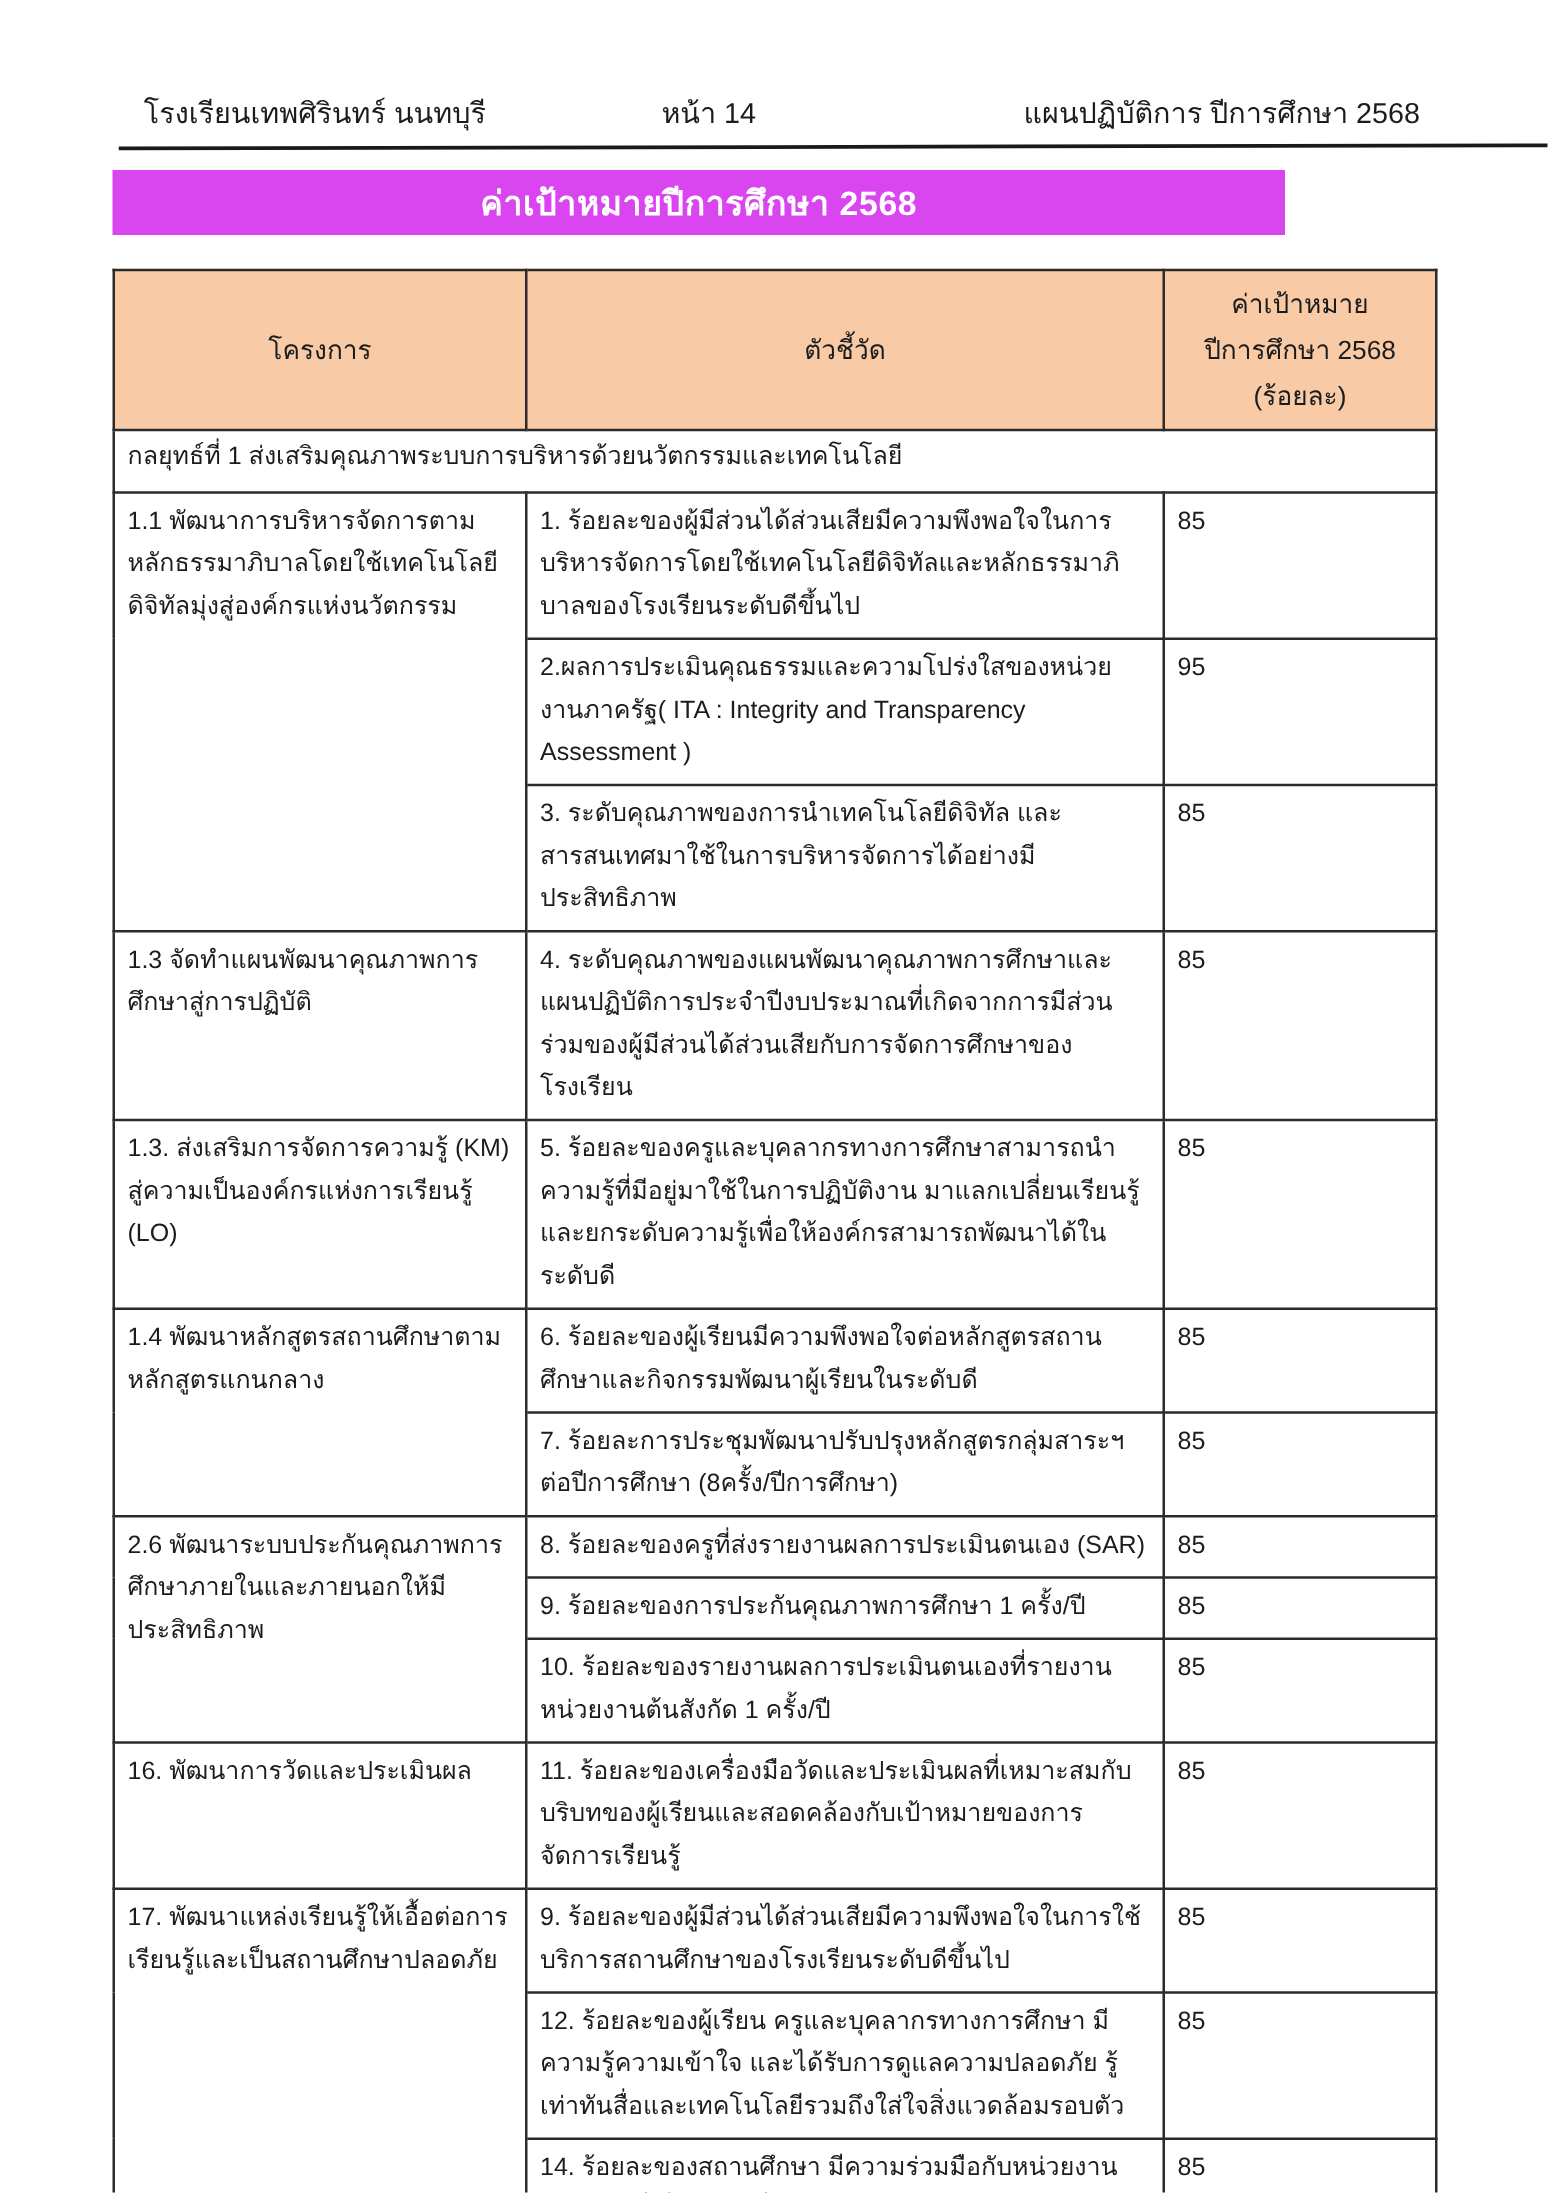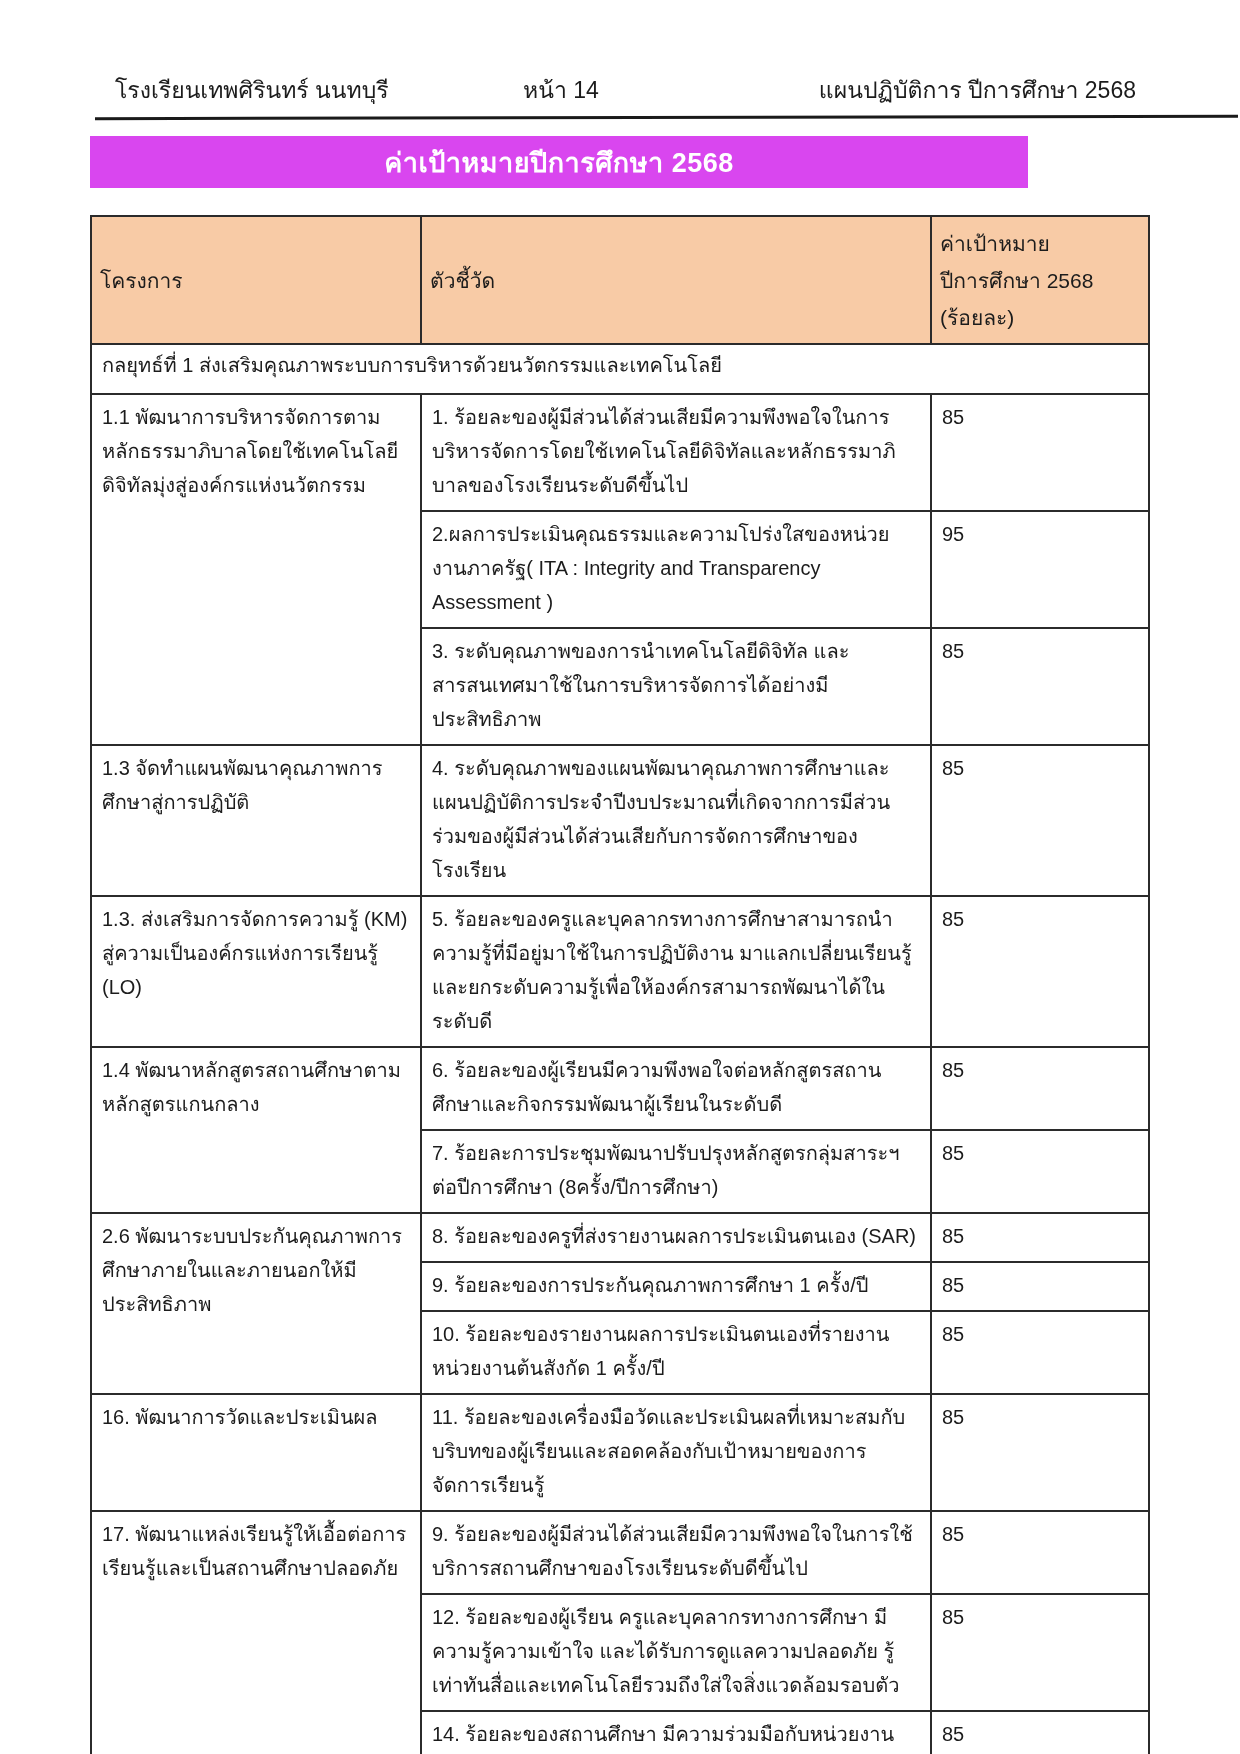--- a/index.html
+++ b/index.html
@@ -12,21 +12,21 @@
     width: 1240px;
     height: 1754px;
     overflow: hidden;
     font-family: "Liberation Sans", sans-serif;
     color: #1c1c1c;
   }
 
   
   .page-header { position: absolute; top: 72px; left: 0; width: 100%; height: 30px; font-size: 23px; }
   .ph-school { position: absolute; left: 115px; top: 0; }
-  .ph-page   { position: absolute; left: 523px; top: 0; width: 150px; }
+  .ph-page   { position: absolute; left: 492px; top: 0; width: 150px; text-align: center; }
   .ph-plan   { position: absolute; right: 104px; top: 0; }
 
   .rule {
     position: absolute; top: 116px; left: 95px; width: 1143px; height: 3px;
     background: #1a1a1a; transform: rotate(-0.12deg);
   }
 
   
   .banner {
     position: absolute; top: 136px; left: 90px; width: 938px; height: 52px;
@@ -51,21 +51,21 @@
     vertical-align: top;
     text-align: left;
     font-weight: normal;
     padding: 5px 10px 8px 10px;
     line-height: 34px;
     overflow-wrap: break-word;
   }
 
   .doc-table thead th {
     background: #f8cba6;
-    text-align: left;
+    text-align: center;
     vertical-align: middle;
     height: 118px;
     font-size: 21px;
     line-height: 37px;
     white-space: pre-line;
     padding: 4px 8px;
   }
 
   .strategy-row td {
     height: 40px;

